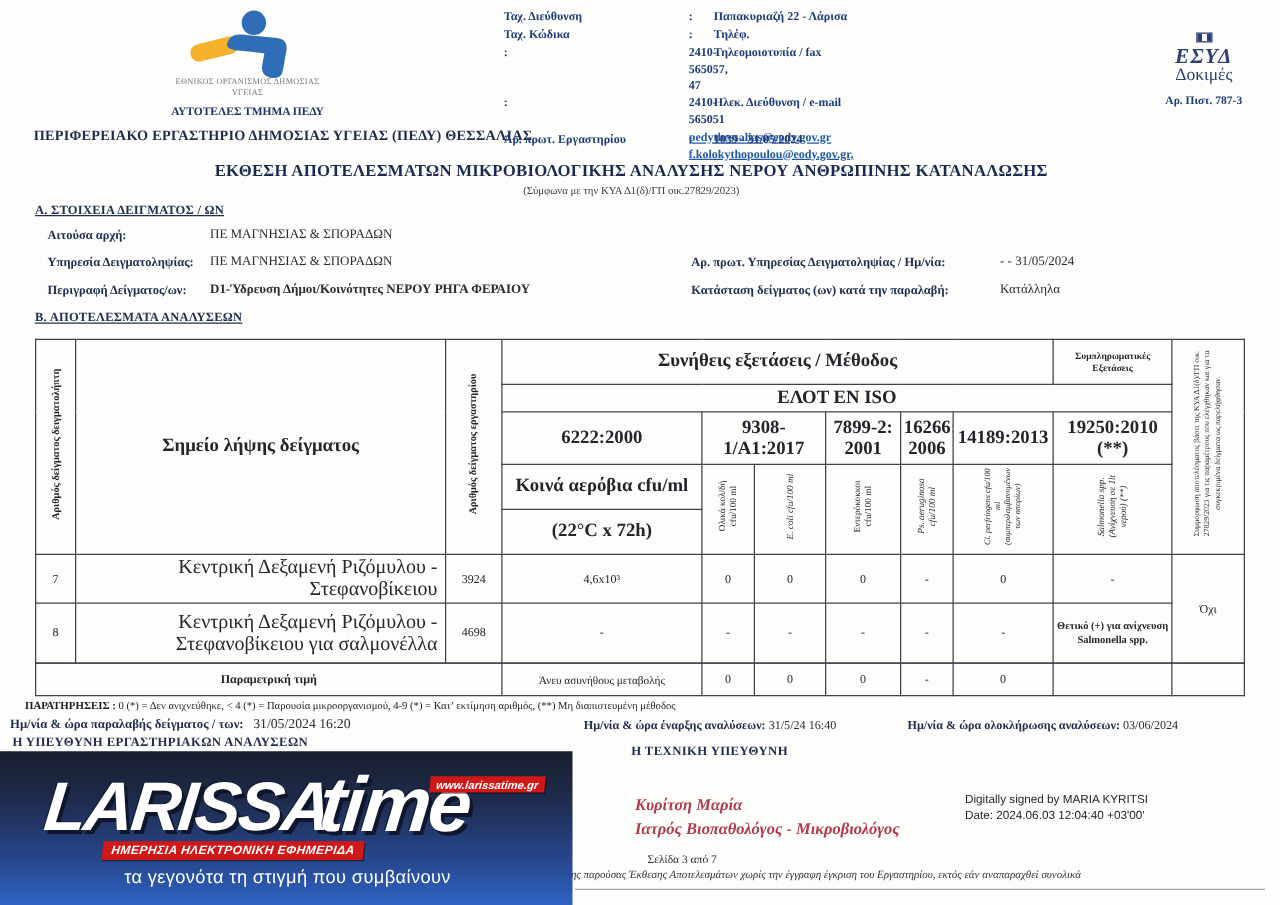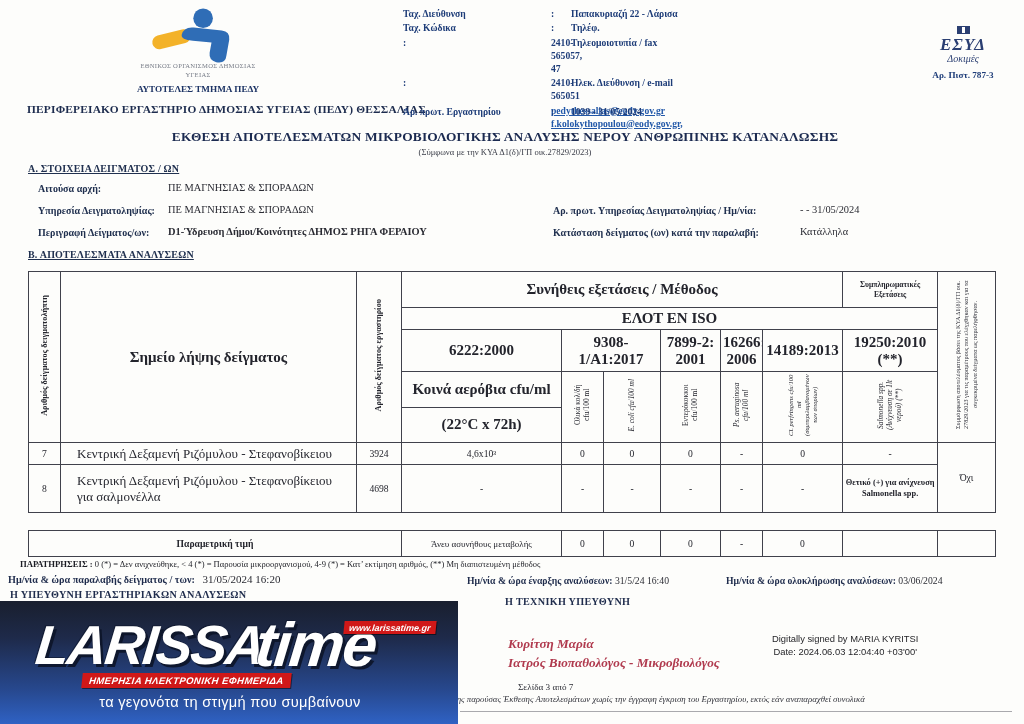--- a/index.html
+++ b/index.html
@@ -25,21 +25,21 @@
   .contact .mail { color:#2157a8; text-decoration:underline; }
   .protocol { left:403px; top:106px; display:grid;
     grid-template-columns:140px 12px 250px; column-gap:8px;
     font-size:9.6px; font-weight:bold; color:#1d3c78; }
 
   .esyd { left:924px; top:26px; width:78px; text-align:center; color:#2b3f72; }
   .esyd-flag { width:13px; height:8px; margin:0 auto;
     background:linear-gradient(90deg,#2b3f72 33%,#fff 33%,#fff 66%,#2b3f72 66%);
     border:1px solid #2b3f72; }
   .esyd-name { font-size:17px; font-weight:bold; font-style:italic; letter-spacing:1px; margin-top:1px;}
-  .esyd-sub  { font-size:10px; font-style:italic; margin-top:-2px;}
+  .esyd-sub  { font-size:14px; margin-top:-2px;}
   .esyd-cert { font-size:9.2px; font-weight:bold; color:#1d3c78; margin-top:6px;}
 
   .doc-title { left:0; right:14px; top:129px; text-align:center;
     font-size:13.4px; font-weight:bold; color:#1b2a50; letter-spacing:.2px;}
   .doc-subtitle { left:0; right:14px; top:147px; text-align:center;
     font-size:8.6px; color:#3a3d48; }
 
   .sec-head { font-size:10px; font-weight:bold; color:#20304f;
     text-decoration:underline; letter-spacing:.2px;}
   .a-label { font-size:10px; font-weight:bold; color:#20304f; }
@@ -47,21 +47,21 @@
   .a-value.strong { font-weight:600; }
 
   
   table { border-collapse:collapse; table-layout:fixed; }
   td { border:1px solid #40414b; text-align:center; vertical-align:middle;
        padding:1px 2px; overflow:hidden; }
   .t-head { font-weight:bold; font-size:15px; color:#23242c; }
   .t-head-sm { font-weight:bold; font-size:7.6px; line-height:1.2; }
   .t-num { font-weight:normal; font-size:9.6px; }
   .t-cell { font-size:9.6px; }
-  .t-point { text-align:left; padding-left:16px; padding-right:6px; font-size:13px; color:#26272f;}
+  .t-point { text-align:right; padding-left:16px; padding-right:6px; font-size:16px; color:#26272f;}
   .vert { writing-mode:vertical-rl; transform:rotate(180deg);
           display:inline-block; line-height:1.2; }
   .vhead { font-size:8.2px; font-weight:bold; max-height:158px; }
   .vparam { font-size:7.4px; max-height:64px; color:#26272f;}
   .vparam.it { font-style:italic; }
   .vcompl { font-size:6.2px; max-height:156px; color:#2e2f38; line-height:1.35;}
   .salm-pos { font-size:8.4px; line-height:1.25; font-weight:600; }
 
   .obs { font-size:8.5px; color:#1c1d24; }
   .obs b { font-size:8.7px; }
@@ -161,21 +161,21 @@
 
   <div class="abs a-label" style="left:38px; top:183px;">Αιτούσα αρχή:</div>
   <div class="abs a-value" style="left:168px; top:182px;">ΠΕ ΜΑΓΝΗΣΙΑΣ &amp; ΣΠΟΡΑΔΩΝ</div>
 
   <div class="abs a-label" style="left:38px; top:205px;">Υπηρεσία Δειγματοληψίας:</div>
   <div class="abs a-value" style="left:168px; top:204px;">ΠΕ ΜΑΓΝΗΣΙΑΣ &amp; ΣΠΟΡΑΔΩΝ</div>
   <div class="abs a-label" style="left:553px; top:205px;">Αρ. πρωτ. Υπηρεσίας Δειγματοληψίας / Ημ/νία:</div>
   <div class="abs a-value" style="left:800px; top:204px;">- - 31/05/2024</div>
 
   <div class="abs a-label" style="left:38px; top:227px;">Περιγραφή Δείγματος/ων:</div>
-  <div class="abs a-value strong" style="left:168px; top:226px;">D1-Ύδρευση Δήμοι/Κοινότητες ΔΗΜΟΣ ΡΗΓΑ ΦΕΡΑΙΟΥ</div>
+  <div class="abs a-value strong" style="left:168px; top:226px;">D1-Ύδρευση Δήμοι/Κοινότητες ΝΕΡΟΥ ΡΗΓΑ ΦΕΡΑΙΟΥ</div>
   <div class="abs a-label" style="left:553px; top:227px;">Κατάσταση δείγματος (ων) κατά την παραλαβή:</div>
   <div class="abs a-value" style="left:800px; top:226px;">Κατάλληλα</div>
 
   <div class="abs sec-head" style="left:28px; top:249px;">Β. ΑΠΟΤΕΛΕΣΜΑΤΑ ΑΝΑΛΥΣΕΩΝ</div>
 
   <table class="abs" style="left:28px; top:271px; width:967px;">
     <colgroup>
       <col style="width:32px">
         <col style="width:296px">
         <col style="width:45px">
@@ -293,21 +293,21 @@
     <span class="val">03/06/2024</span>
   </div>
 
   <div class="abs f-resp" style="left:10px; top:589px;">Η ΥΠΕΥΘΥΝΗ ΕΡΓΑΣΤΗΡΙΑΚΩΝ ΑΝΑΛΥΣΕΩΝ</div>
   <div class="abs f-resp" style="left:505px; top:596px;">Η ΤΕΧΝΙΚΗ ΥΠΕΥΘΥΝΗ</div>
 
   <div class="abs sig-red" style="left:508px; top:634px;">
     <div>Κυρίτση Μαρία</div>
     <div>Ιατρός Βιοπαθολόγος - Μικροβιολόγος</div>
   </div>
-  <div class="abs digital" style="left:772px; top:633px;text-align:center;">
+  <div class="abs digital" style="left:772px; top:633px;">
     <div>Digitally signed by MARIA KYRITSI</div>
     <div>Date: 2024.06.03 12:04:40 +03'00'</div>
   </div>
 
   <div class="abs page-no" style="left:518px; top:682px;">Σελίδα  3 από 7</div>
   <div class="abs footnote" style="left:447px; top:694px;">ή της παρούσας Έκθεσης Αποτελεσμάτων χωρίς την έγγραφη έγκριση του Εργαστηρίου, εκτός εάν αναπαραχθεί συνολικά</div>
   <div class="abs bottom-rule"></div>
 
   <div class="abs banner">
     <div class="brand-main">LARISSA</div>

